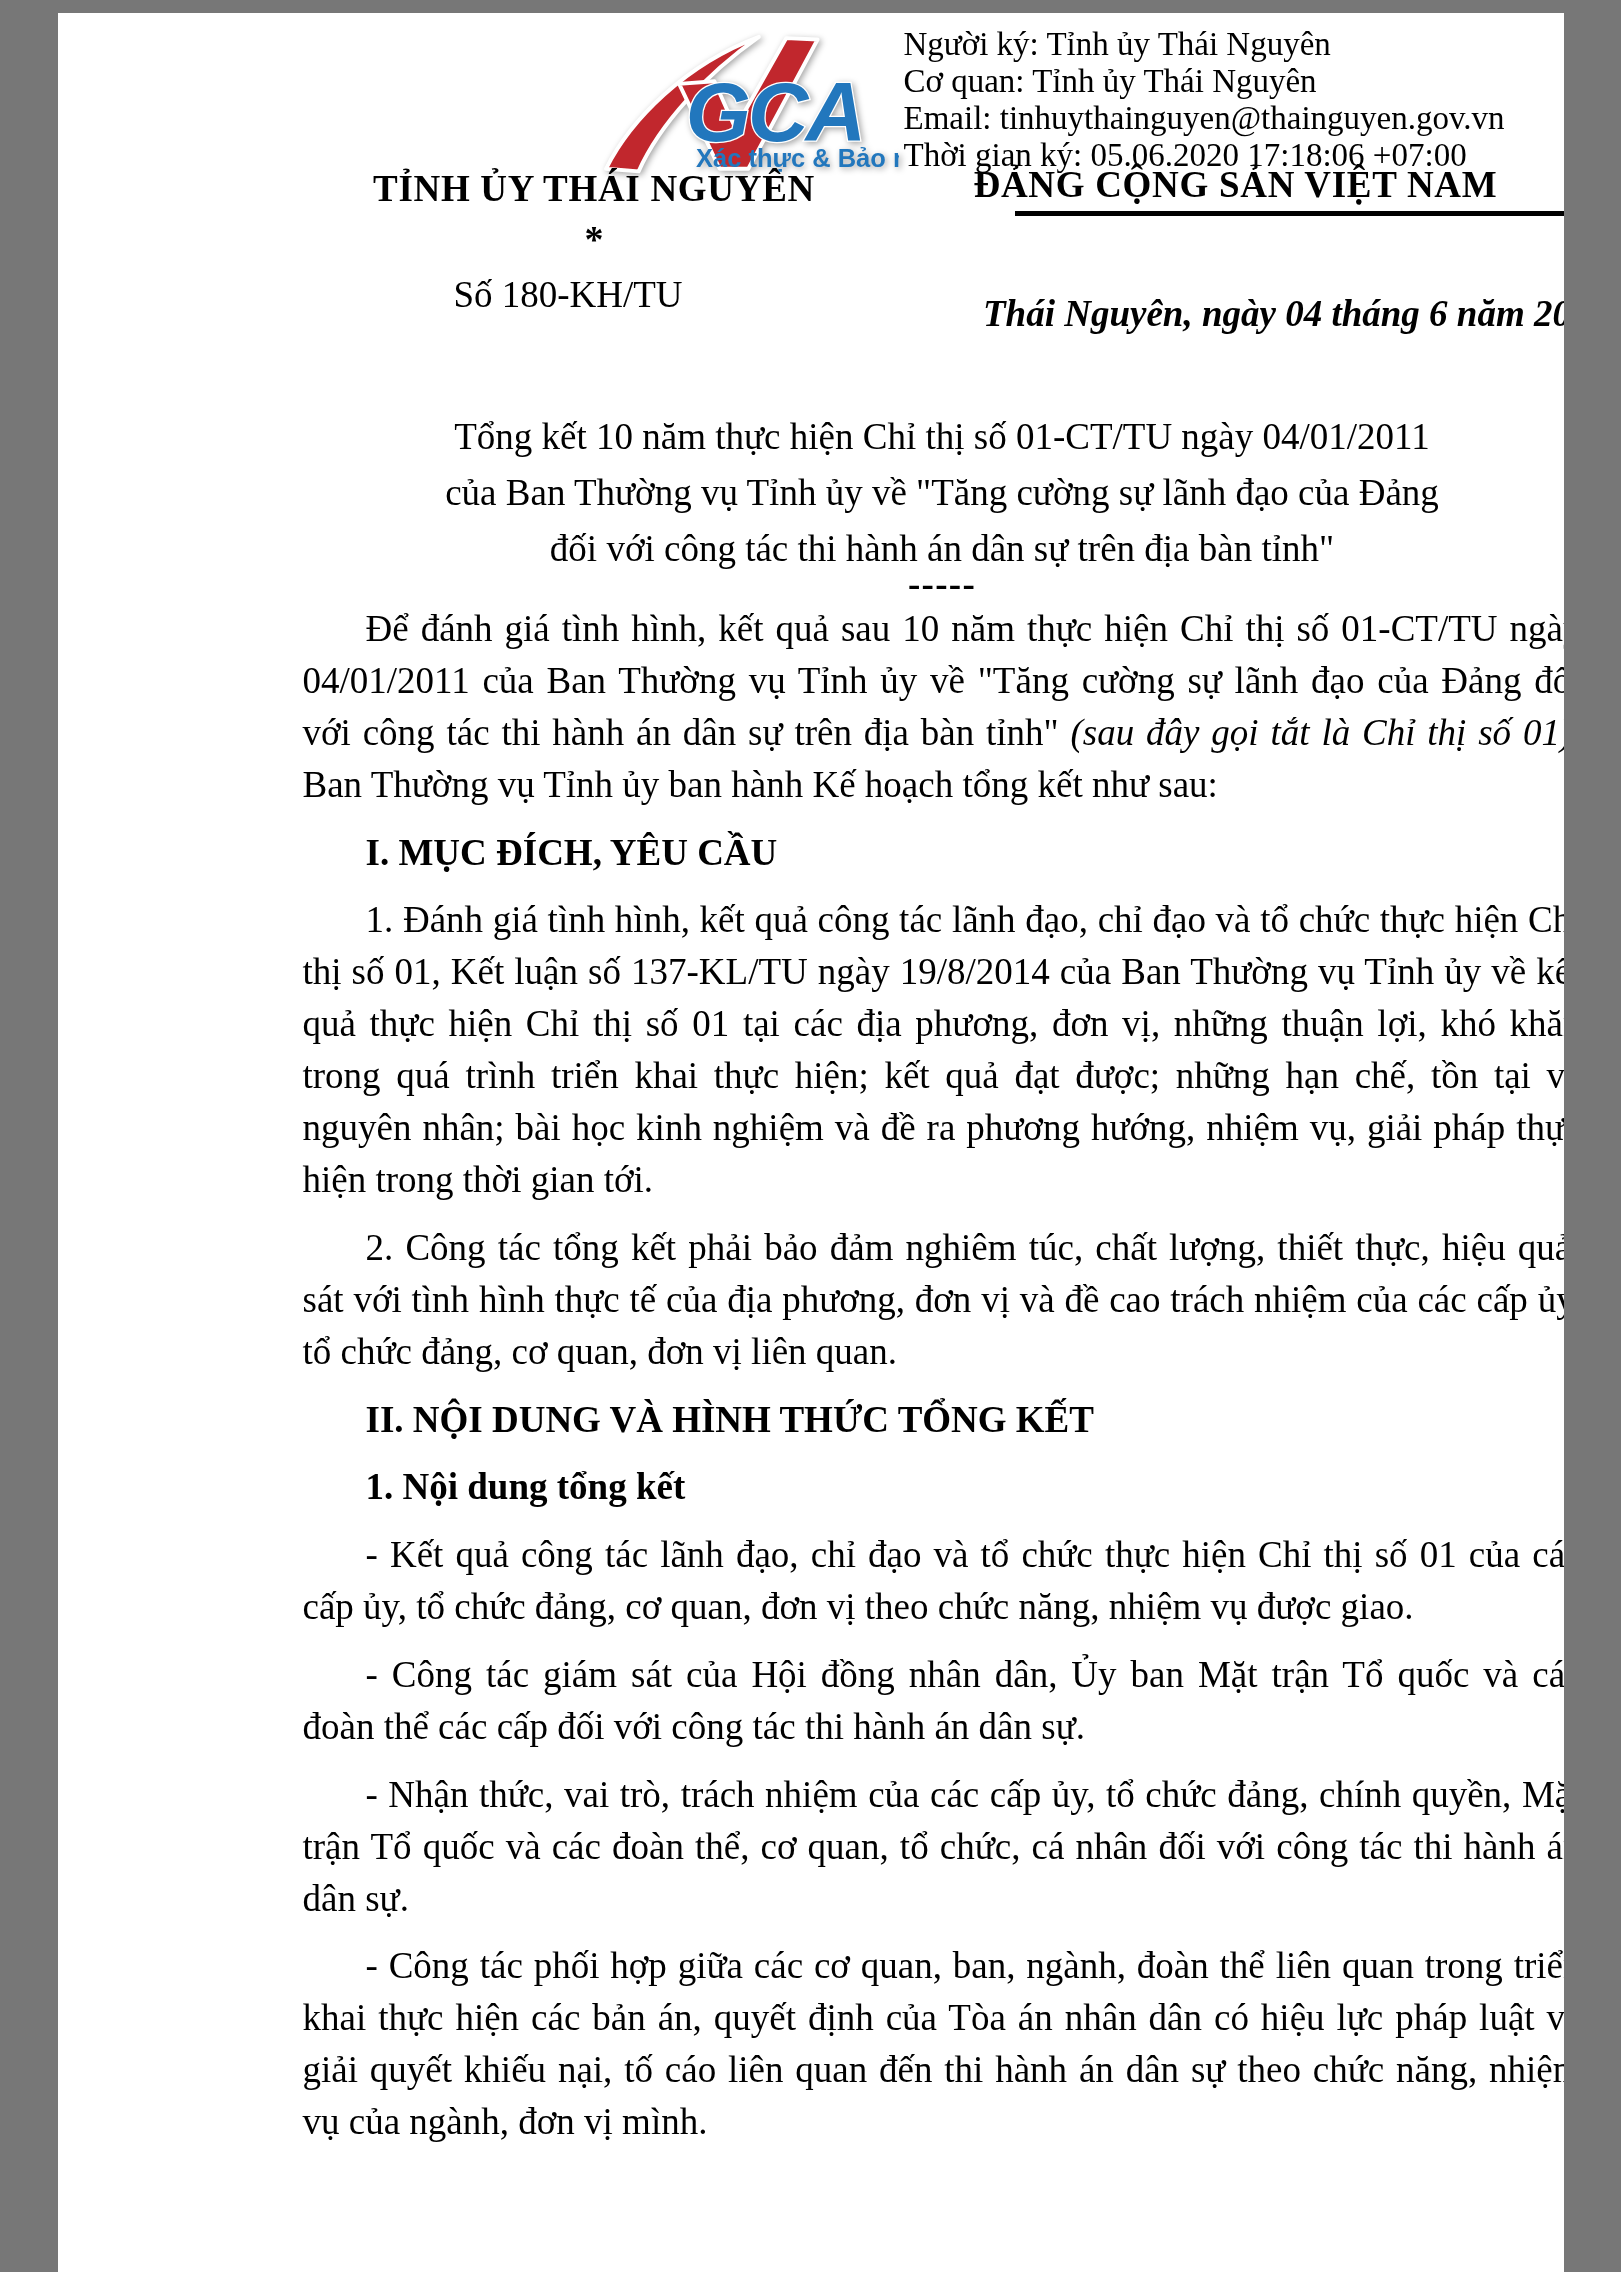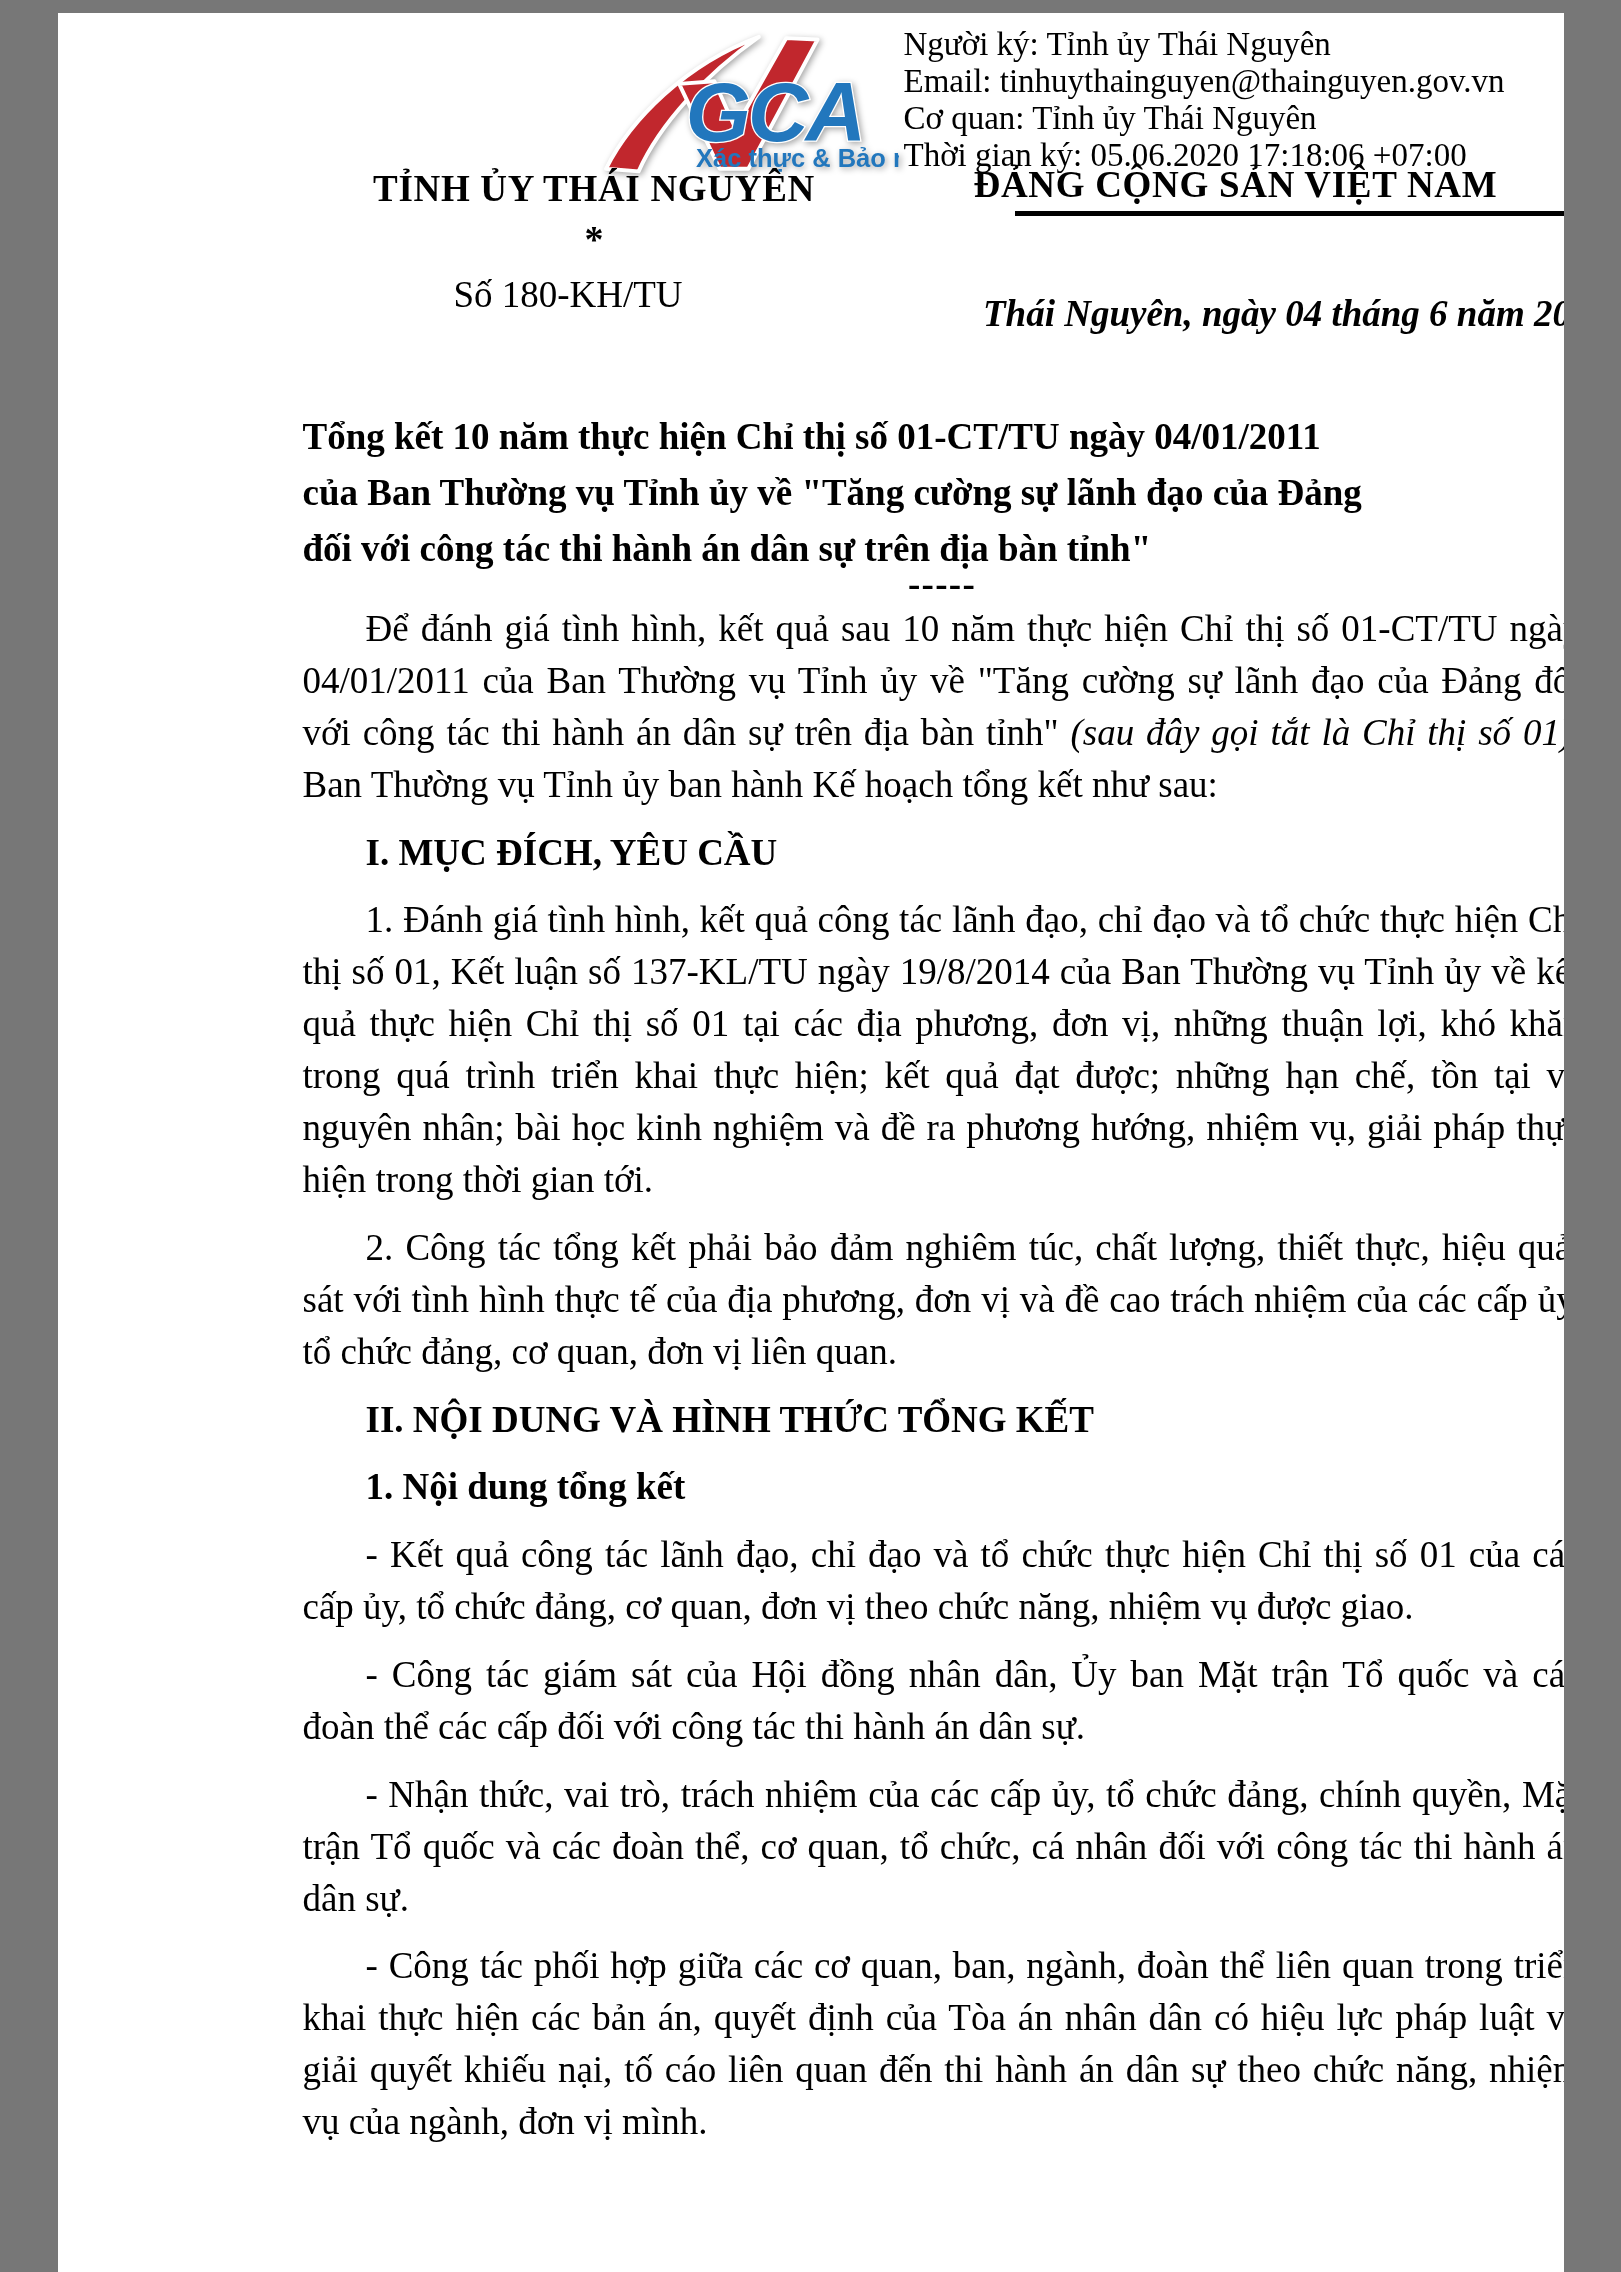--- a/index.html
+++ b/index.html
@@ -85,22 +85,22 @@
     width:1279px;
     text-align:center;
     font-weight:bold;
     font-size:51px;
     letter-spacing:1.3px;
   }
   .doc-subtitle{
     position:absolute;
     left:245px; top:396px;
     width:1279px;
-    text-align:left;
-    font-weight:bold;
+    text-align:center;
+    font-weight:normal;
     font-size:37px;
     line-height:56px;
   }
   .separator{
     position:absolute;
     left:245px; top:549px;
     width:1279px;
     text-align:center;
     font-weight:bold;
     font-size:37px;
@@ -119,22 +119,22 @@
   .body-text p.heading{font-weight:bold; margin-top:5.2px;}
   .ital{font-style:italic;}
 </style>
 </head>
 <body>
 
 <div class="page">
 
   <div class="sig-block">
     <div>Người ký: Tỉnh ủy Thái Nguyên</div>
+    <div>Cơ quan: Tỉnh ủy Thái Nguyên</div>
     <div>Email: tinhuythainguyen@thainguyen.gov.vn</div>
-    <div>Cơ quan: Tỉnh ủy Thái Nguyên</div>
     <div>Thời gian ký: 05.06.2020 17:18:06 +07:00</div>
   </div>
 
   <div class="logo-box">
     <svg viewBox="0 0 478 222" width="313" height="145">
 
       <path d="M30,214 C68,138 152,54 264,12 C182,70 112,146 80,218 Z" stroke="#ffffff" stroke-width="6" stroke-linejoin="round" fill="#c1272d"></path>
 
       <path d="M142,84 L196,80 L228,152 L306,14 L354,16 L248,214 L204,214 Z" stroke="#ffffff" stroke-width="6" stroke-linejoin="round" fill="#c1272d"></path>
 

